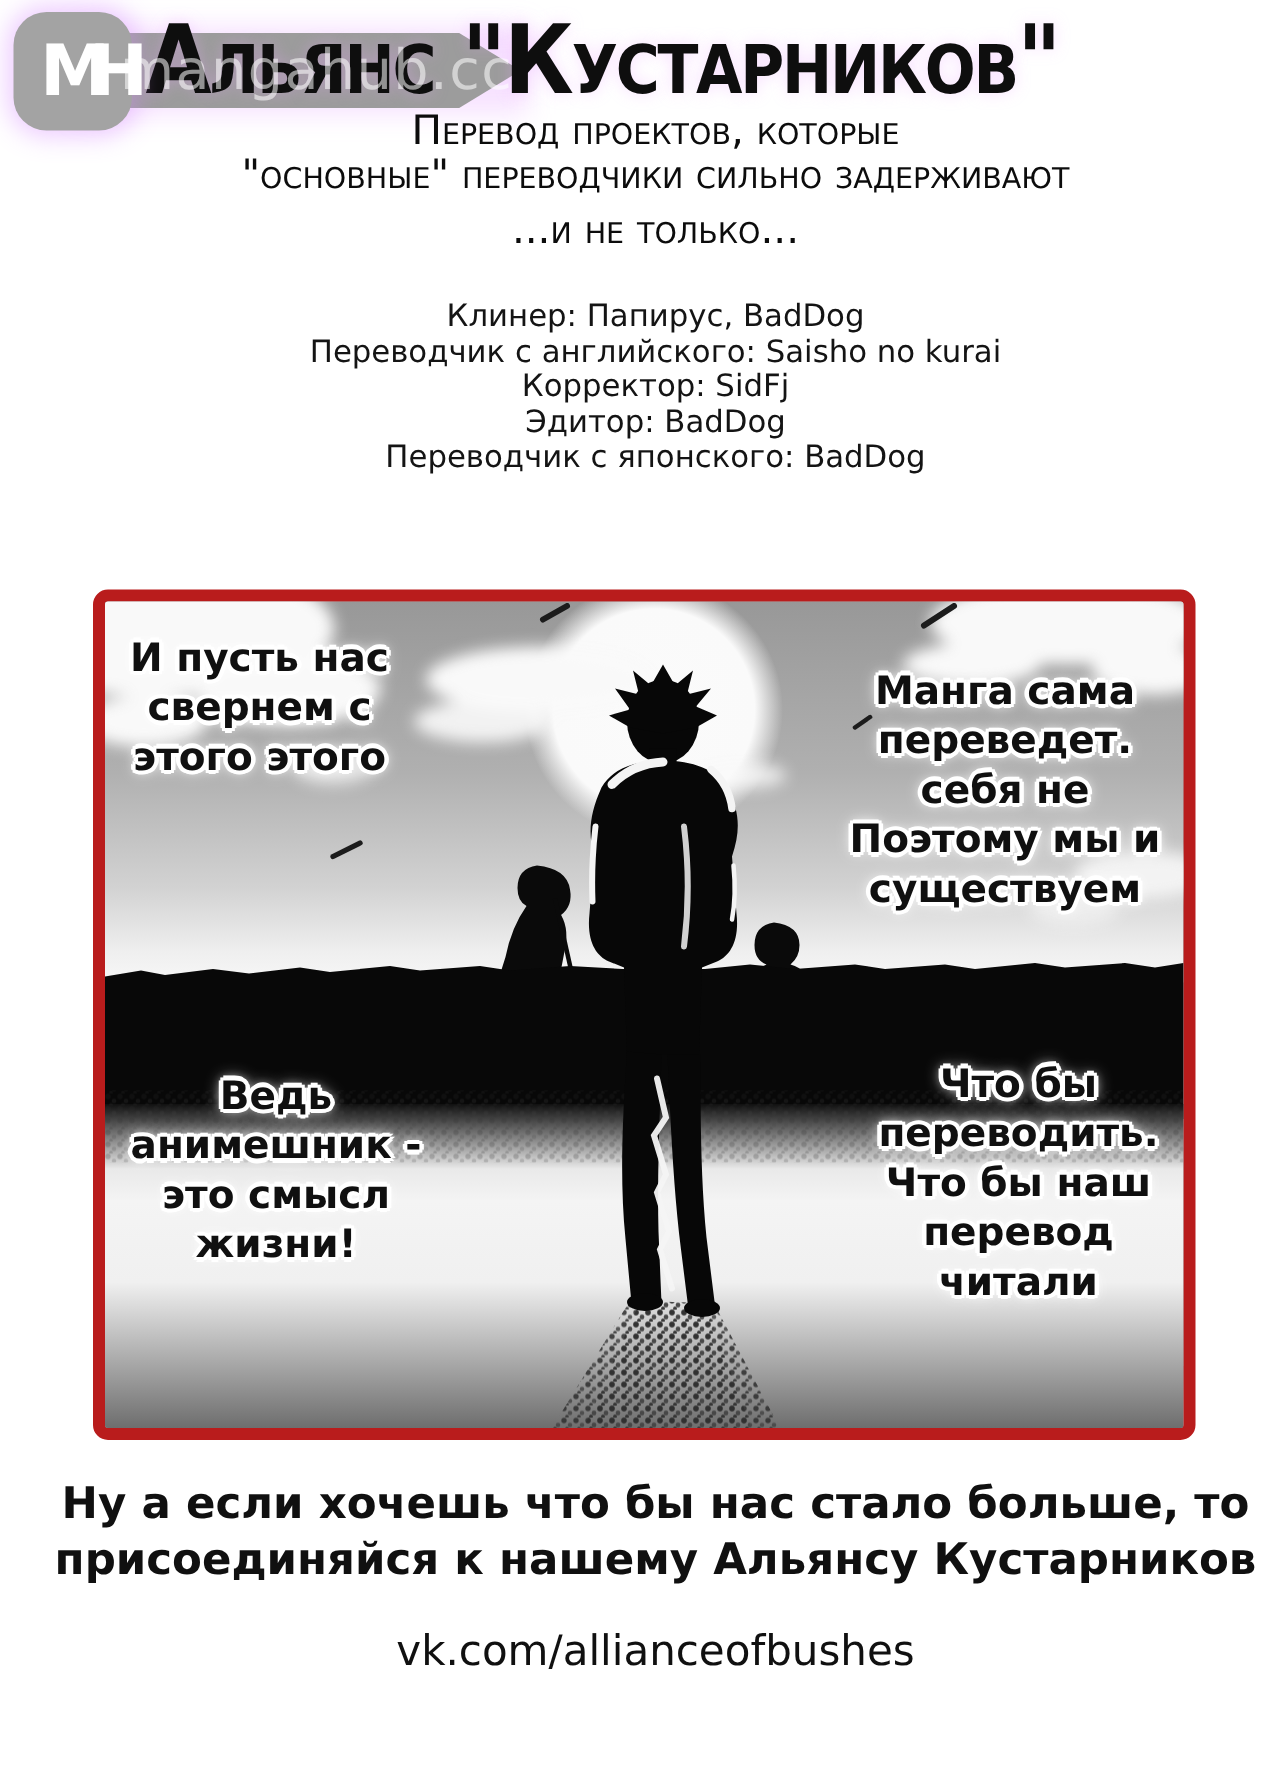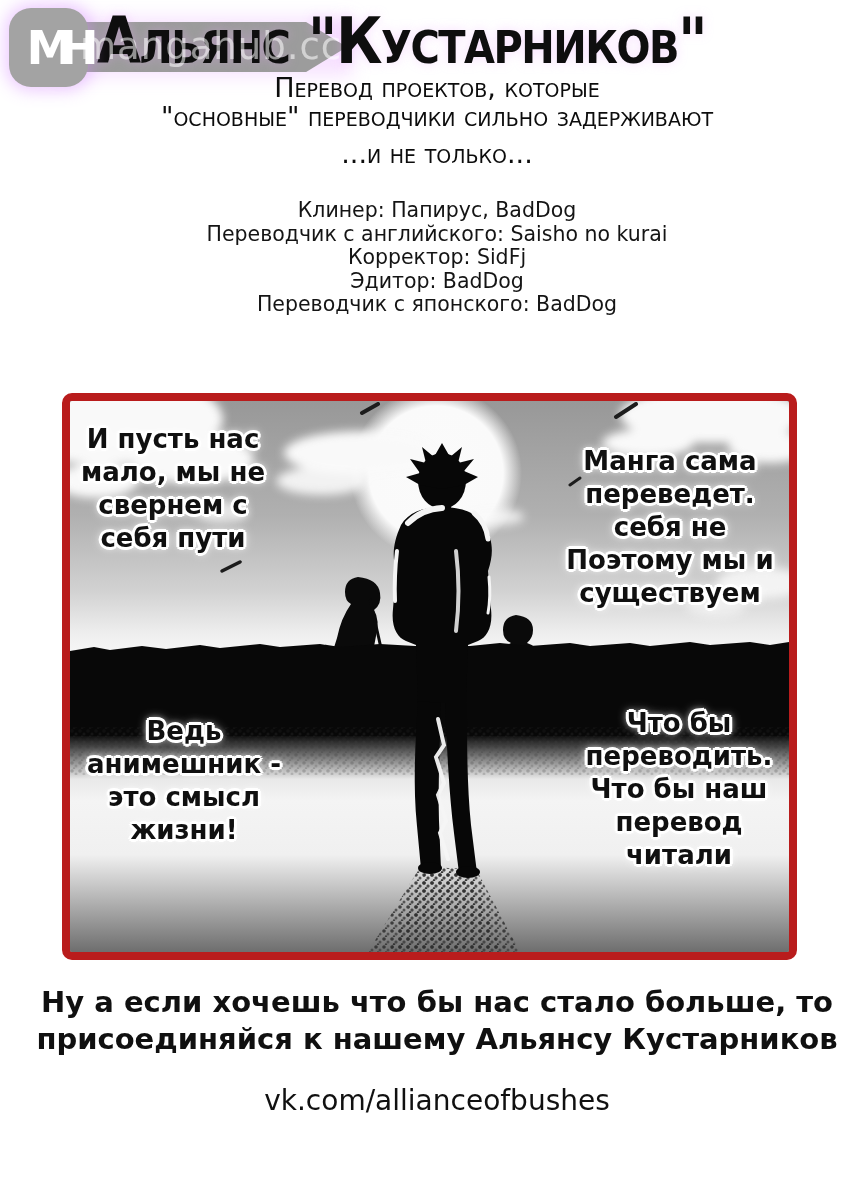--- a/index.html
+++ b/index.html
@@ -207,23 +207,22 @@
           <path d="M327 150 Q324 175 325 200" stroke-width="4"></path>
           <path d="M386 150 Q391 190 386 230" stroke-width="4" opacity="0.85"></path>
           <path d="M419 176 Q421 196 418 212" stroke-width="3"></path>
           <path d="M368 318 L374 344 L366 356 L374 382 L368 394 L376 420 L370 432 L378 458" stroke-width="4" opacity="0.95"></path>
         </g>
       </g>
     </svg>
 
     <div class="bubble b-tl">
       <span>И пусть нас</span>
-      <span>мало, мы не</span>
       <span>свернем с</span>
-      <span>себя пути</span>
+      <span>этого этого</span>
     </div>
     <div class="bubble b-tr">
       <span>Манга сама</span>
       <span>переведет.</span>
       <span>себя не</span>
       <span>Поэтому мы и</span>
       <span>существуем</span>
     </div>
     <div class="bubble b-bl">
       <span>Ведь</span>

